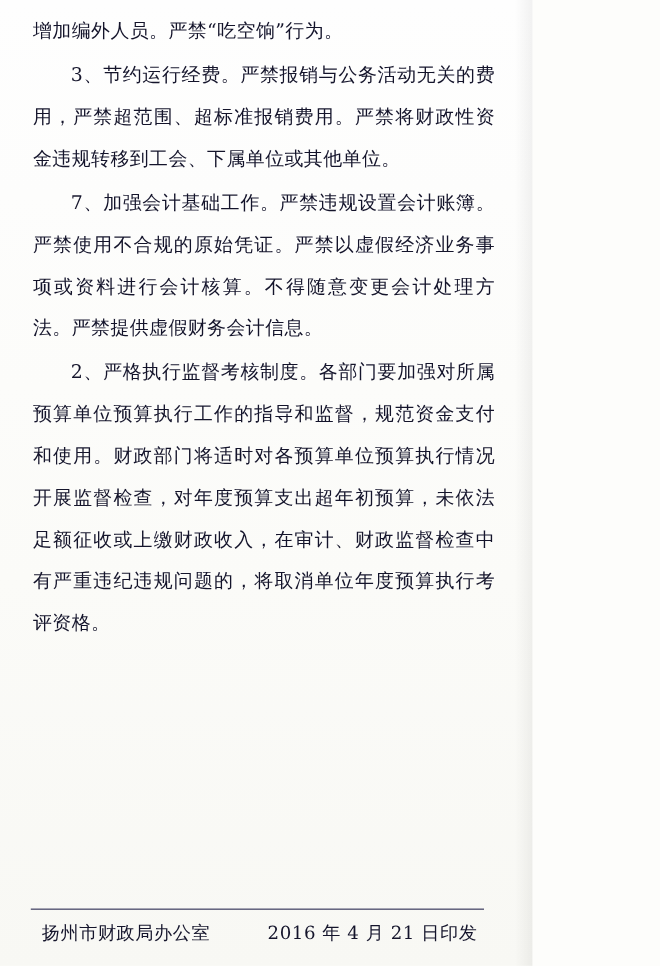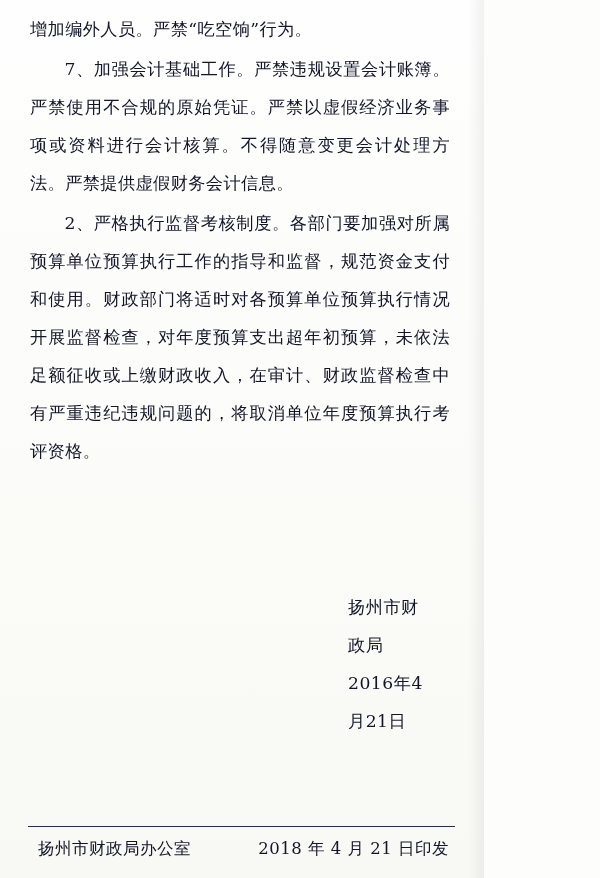--- a/index.html
+++ b/index.html
@@ -47,21 +47,21 @@
   .signature-block .sig-line {
     font-size: 17.2px;
     line-height: 38px;
     letter-spacing: 0.5px;
     color: #14142b;
     padding-left: 318px;
   }
   .footer {
     position: absolute;
     left: 28px;
-    right: 29px;
+    right: 44px;
     bottom: 14px;
   }
   .footer-rule {
     border-top: 1.6px solid #2a2a50;
     margin-bottom: 7px;
   }
   .footer-row {
     display: flex;
     justify-content: space-between;
     align-items: flex-end;
@@ -87,34 +87,31 @@
   }
 </style>
 </head>
 <body>
 
 <div class="page">
   <div class="doc-body">
 
     <p class="para">增加编外人员。严禁“吃空饷”行为。</p>
 
+    <p class="para indent">3、节约运行经费。严禁报销与公务活动无关的费用，严禁超范围、超标准报销费用。严禁将财政性资金违规转移到工会、下属单位或其他单位。</p>
 
     <p class="para indent">7、加强会计基础工作。严禁违规设置会计账簿。严禁使用不合规的原始凭证。严禁以虚假经济业务事项或资料进行会计核算。不得随意变更会计处理方法。严禁提供虚假财务会计信息。</p>
 
     <p class="para indent">2、严格执行监督考核制度。各部门要加强对所属预算单位预算执行工作的指导和监督，规范资金支付和使用。财政部门将适时对各预算单位预算执行情况开展监督检查，对年度预算支出超年初预算，未依法足额征收或上缴财政收入，在审计、财政监督检查中有严重违纪违规问题的，将取消单位年度预算执行考评资格。</p>
 
-    <div class="signature-block">
-      <div class="sig-line">扬州市财政局</div>
-      <div class="sig-line">2016年4月21日</div>
-    </div>
 
   </div>
 
   <div class="footer">
     <div class="footer-rule"></div>
     <div class="footer-row">
       <div class="footer-left">扬州市财政局办公室</div>
-      <div class="footer-right">2018 年 4 月 21 日印发</div>
+      <div class="footer-right">2016 年 4 月 21 日印发</div>
     </div>
   </div>
 
   <div class="edge-shadow"></div>
 </div>
 
 </body></html>

